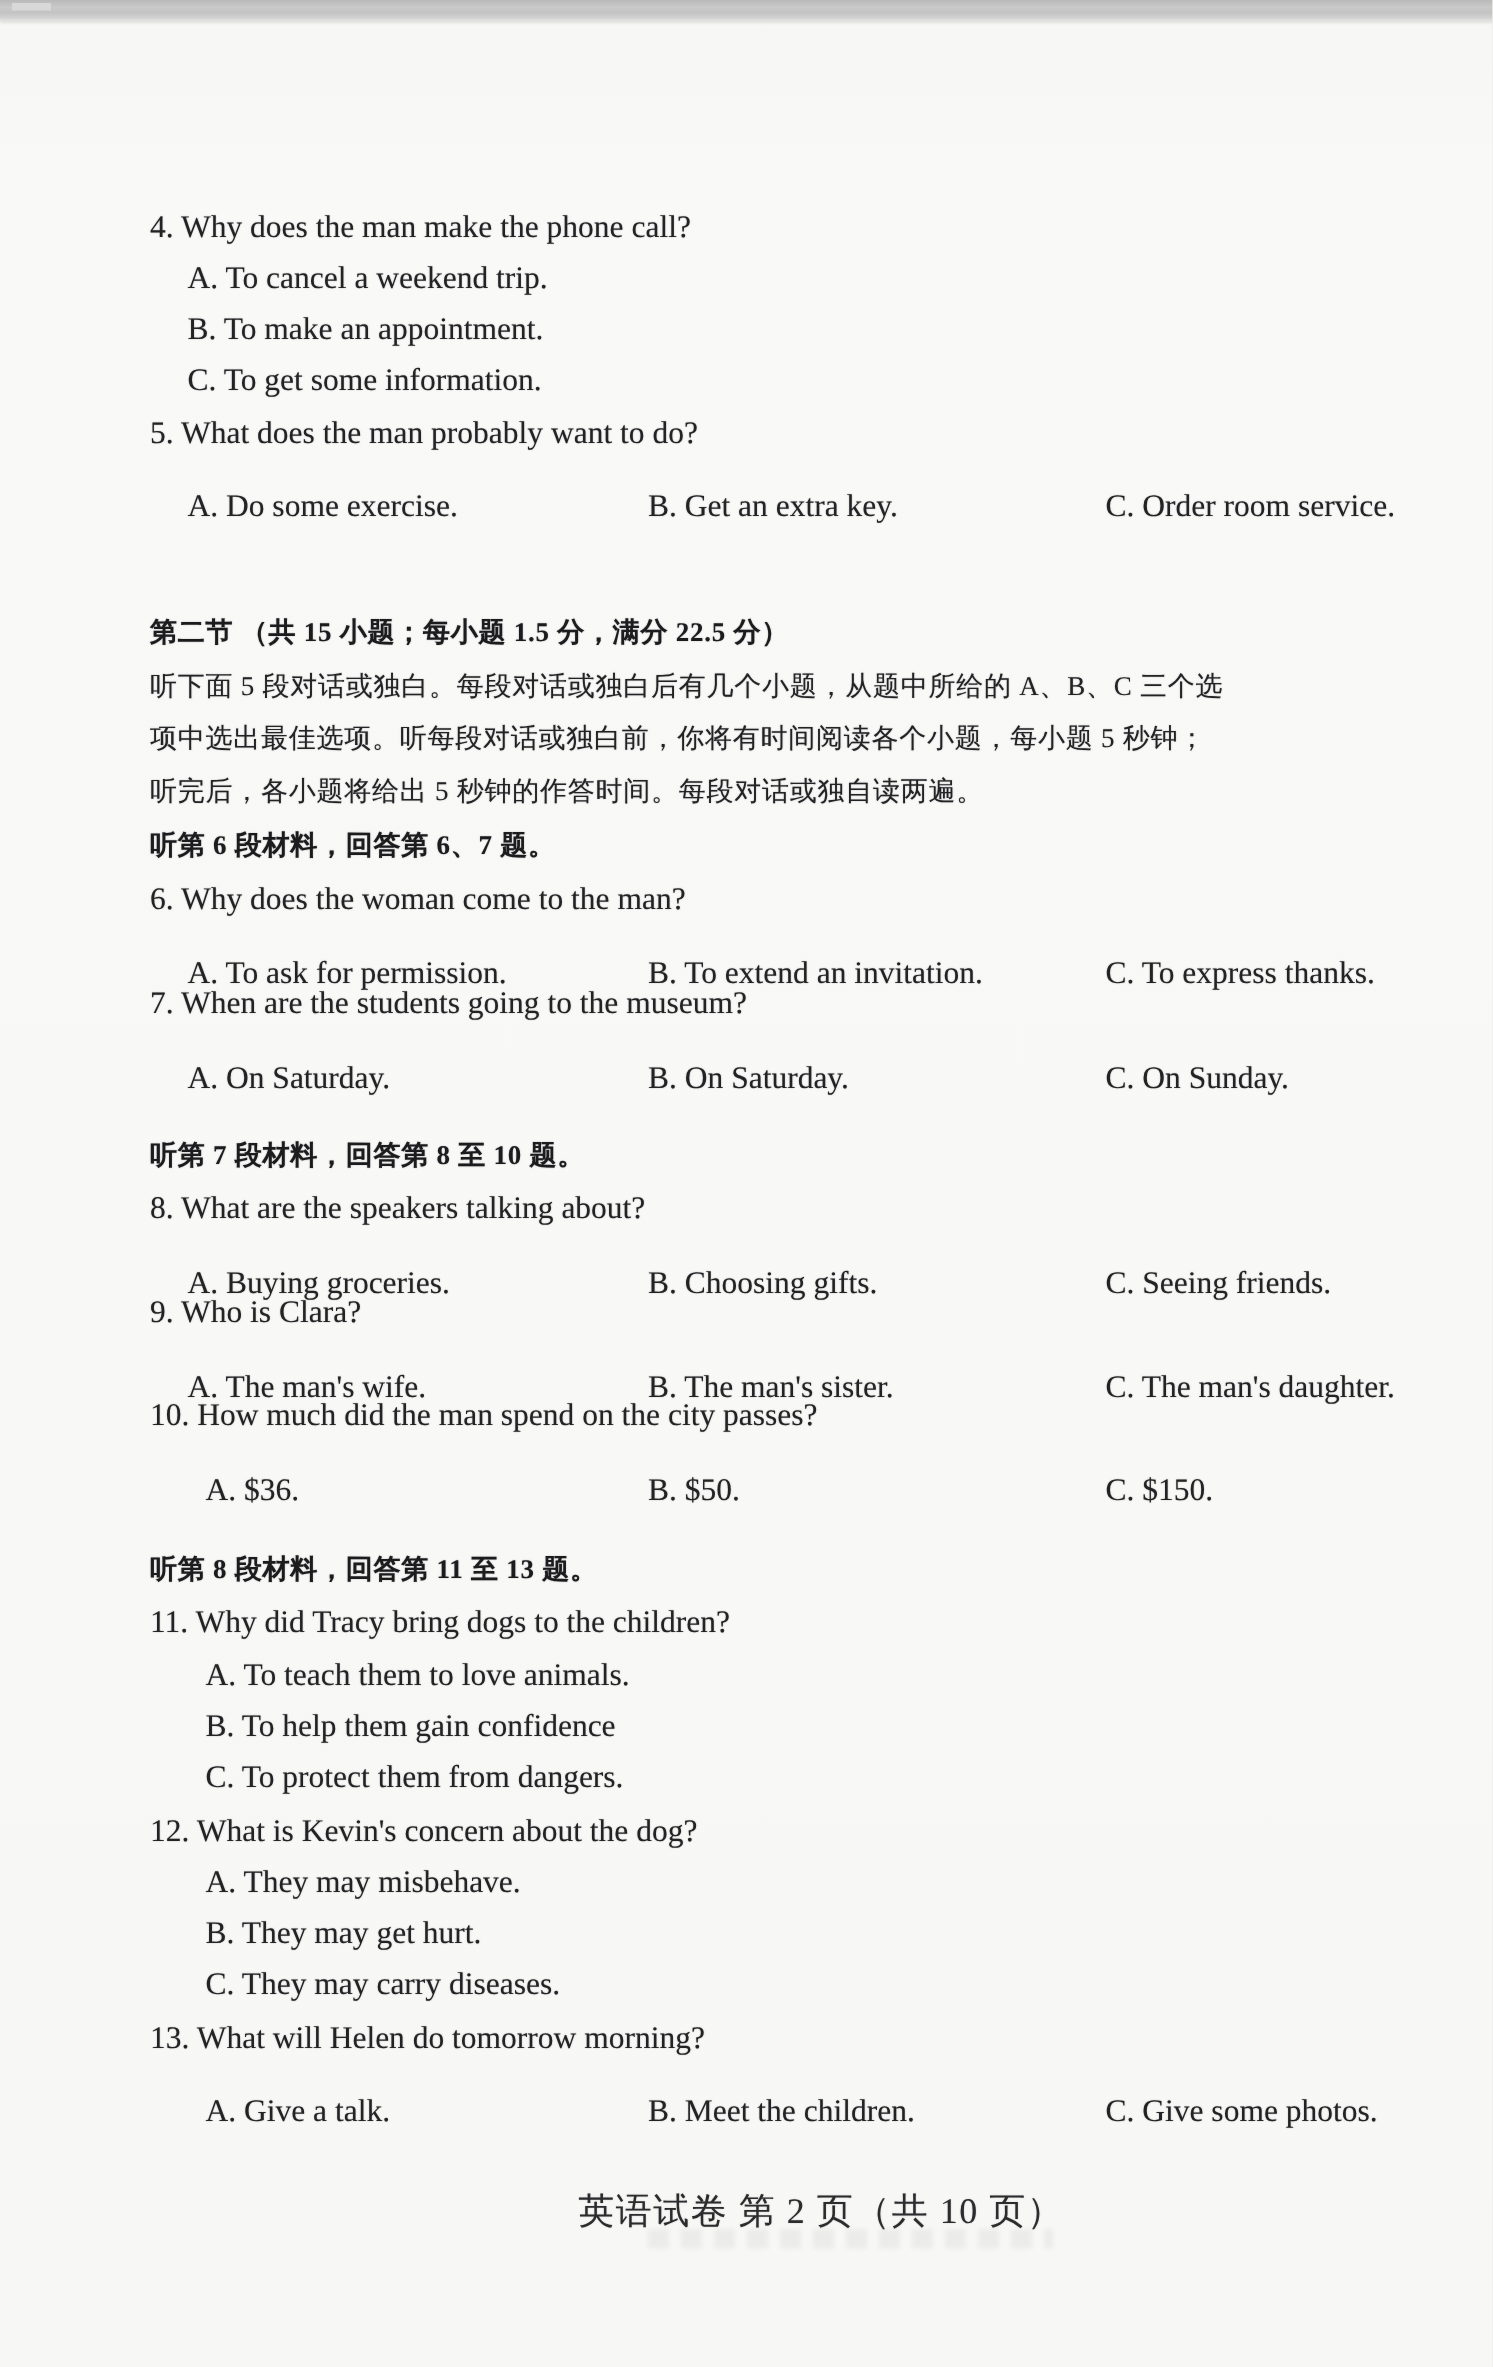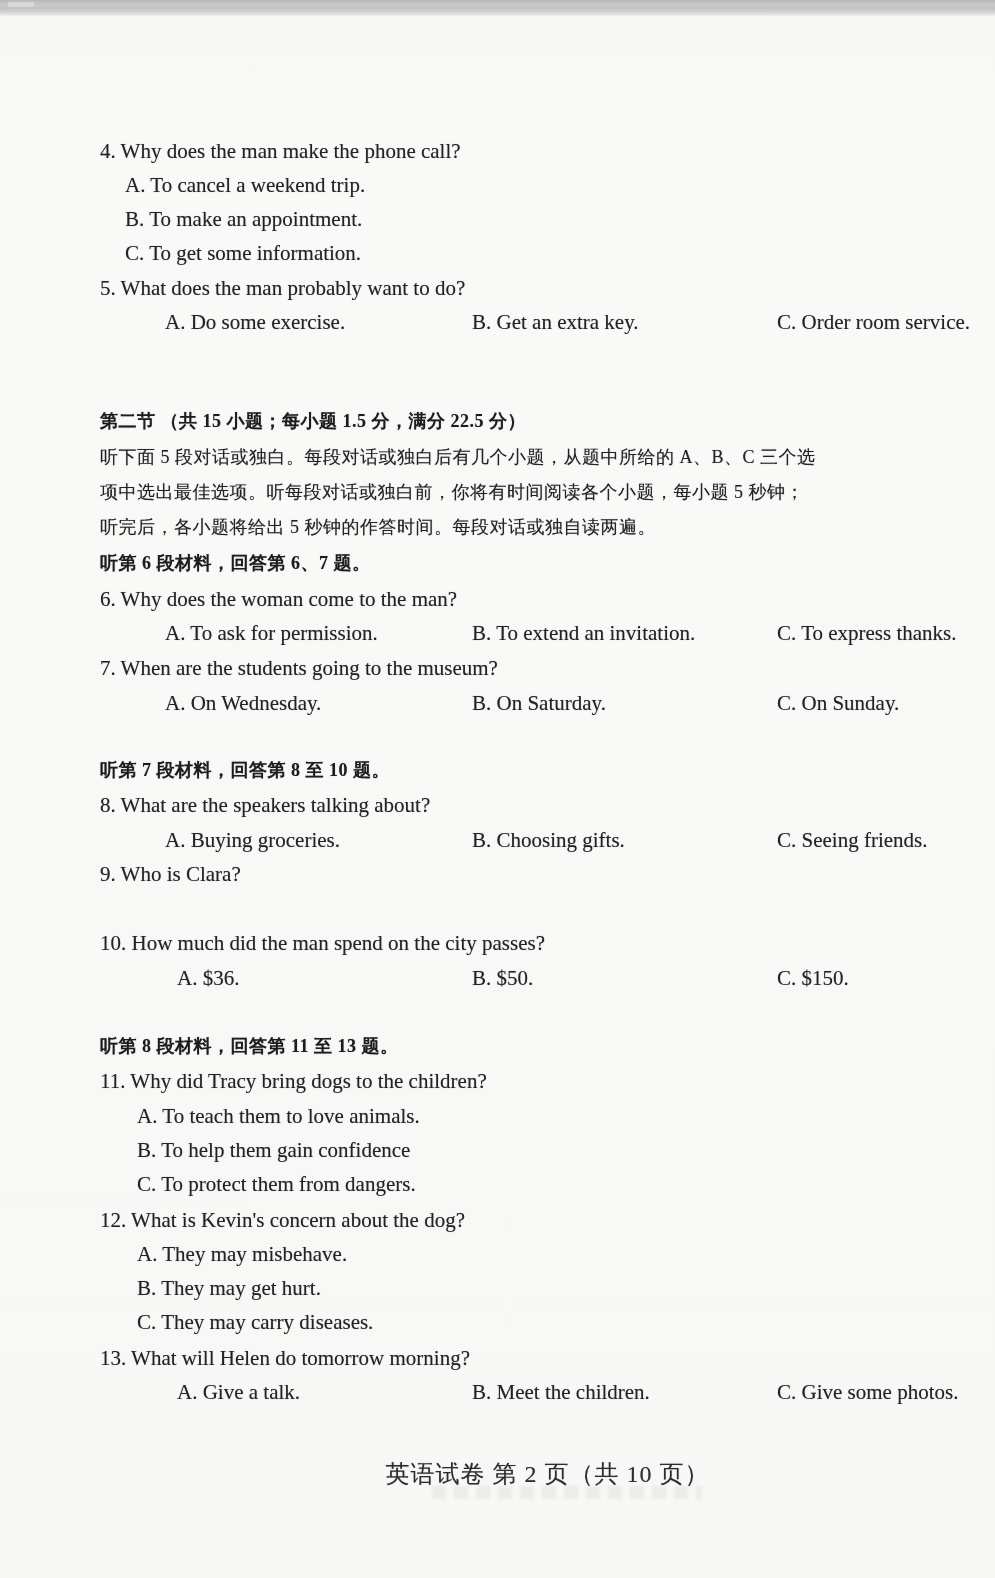--- a/index.html
+++ b/index.html
@@ -28,21 +28,21 @@
     position:absolute;left:100px;right:28px;
     font-size:21px;line-height:26px;
     white-space:nowrap;
     text-shadow:0 0 1px rgba(35,35,40,0.38);
   }
   .cn{font-size:18px;letter-spacing:0.5px;}
   .cn-bold{font-weight:700;color:#1c1c1f;}
   .opt1{left:125px;}   
   .opt2{left:137px;font-family:Liberation Serif, serif;}   
   .opt-row{left:100px;height:28px;}
-  .opt-row .col{position:absolute;top:0;white-space:nowrap;margin-left:40px;}
+  .opt-row .col{position:absolute;top:15px;white-space:nowrap;}
   .col-a{left:25px;}
   .col-b{left:332px;}
   .col-c{left:637px;}
   .opt-row.d2 .col-a{left:37px;}
   .footer{
     position:absolute;left:100px;right:0;top:1458px;
     text-align:center;font-size:24px;color:#2c2c2f;
     letter-spacing:1px;
     text-shadow:0 0 1px rgba(35,35,40,0.3);
   }
@@ -80,35 +80,40 @@
 
   <div class="line" style="top:586px">6. Why does the woman come to the man?</div>
   <div class="line opt-row" style="top:620px">
     <span class="col col-a">A. To ask for permission.</span>
     <span class="col col-b">B. To extend an invitation.</span>
     <span class="col col-c">C. To express thanks.</span>
   </div>
 
   <div class="line" style="top:655px">7. When are the students going to the museum?</div>
   <div class="line opt-row" style="top:690px">
-    <span class="col col-a">A. On Wednesday.</span>
+    <span class="col col-a">A. On Saturday.</span>
     <span class="col col-b">B. On Saturday.</span>
     <span class="col col-c">C. On Sunday.</span>
   </div>
 
   <div class="line cn cn-bold" style="top:757px">听第 7 段材料，回答第 8 至 10 题。</div>
 
   <div class="line" style="top:792px">8. What are the speakers talking about?</div>
   <div class="line opt-row" style="top:827px">
     <span class="col col-a">A. Buying groceries.</span>
     <span class="col col-b">B. Choosing gifts.</span>
     <span class="col col-c">C. Seeing friends.</span>
   </div>
 
   <div class="line" style="top:861px">9. Who is Clara?</div>
+  <div class="line opt-row" style="top:896px">
+    <span class="col col-a">A. The man's wife.</span>
+    <span class="col col-b">B. The man's sister.</span>
+    <span class="col col-c">C. The man's daughter.</span>
+  </div>
 
   <div class="line" style="top:930px">10. How much did the man spend on the city passes?</div>
   <div class="line opt-row d2" style="top:965px">
     <span class="col col-a">A. $36.</span>
     <span class="col col-b">B. $50.</span>
     <span class="col col-c">C. $150.</span>
   </div>
 
   <div class="line cn cn-bold" style="top:1033px">听第 8 段材料，回答第 11 至 13 题。</div>
 

